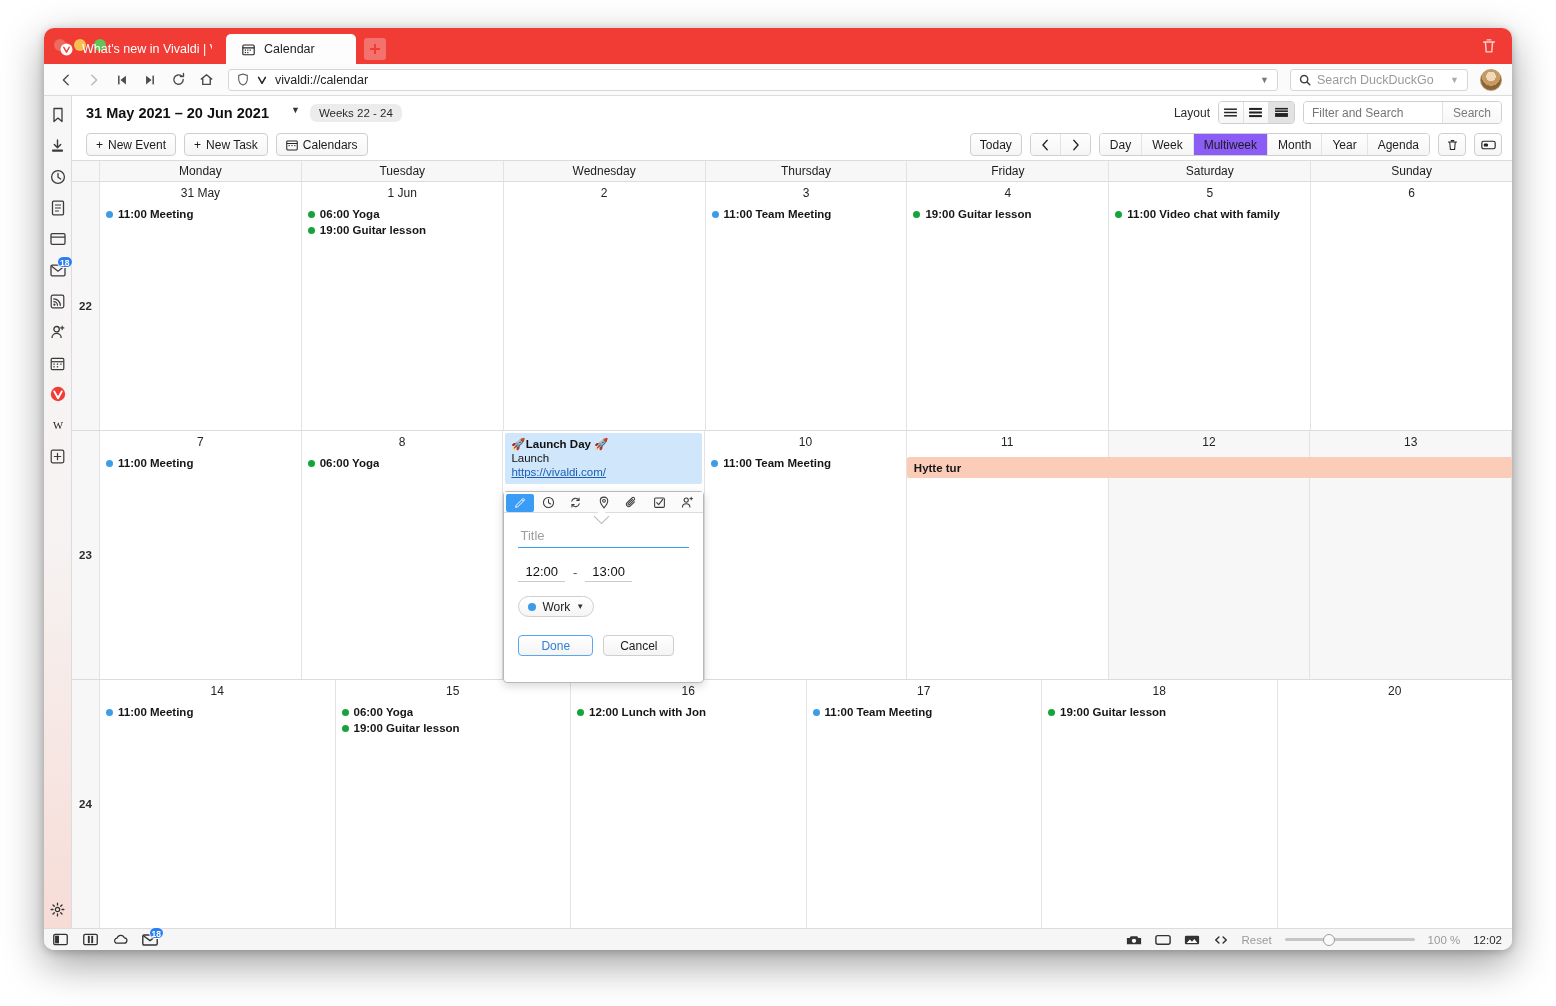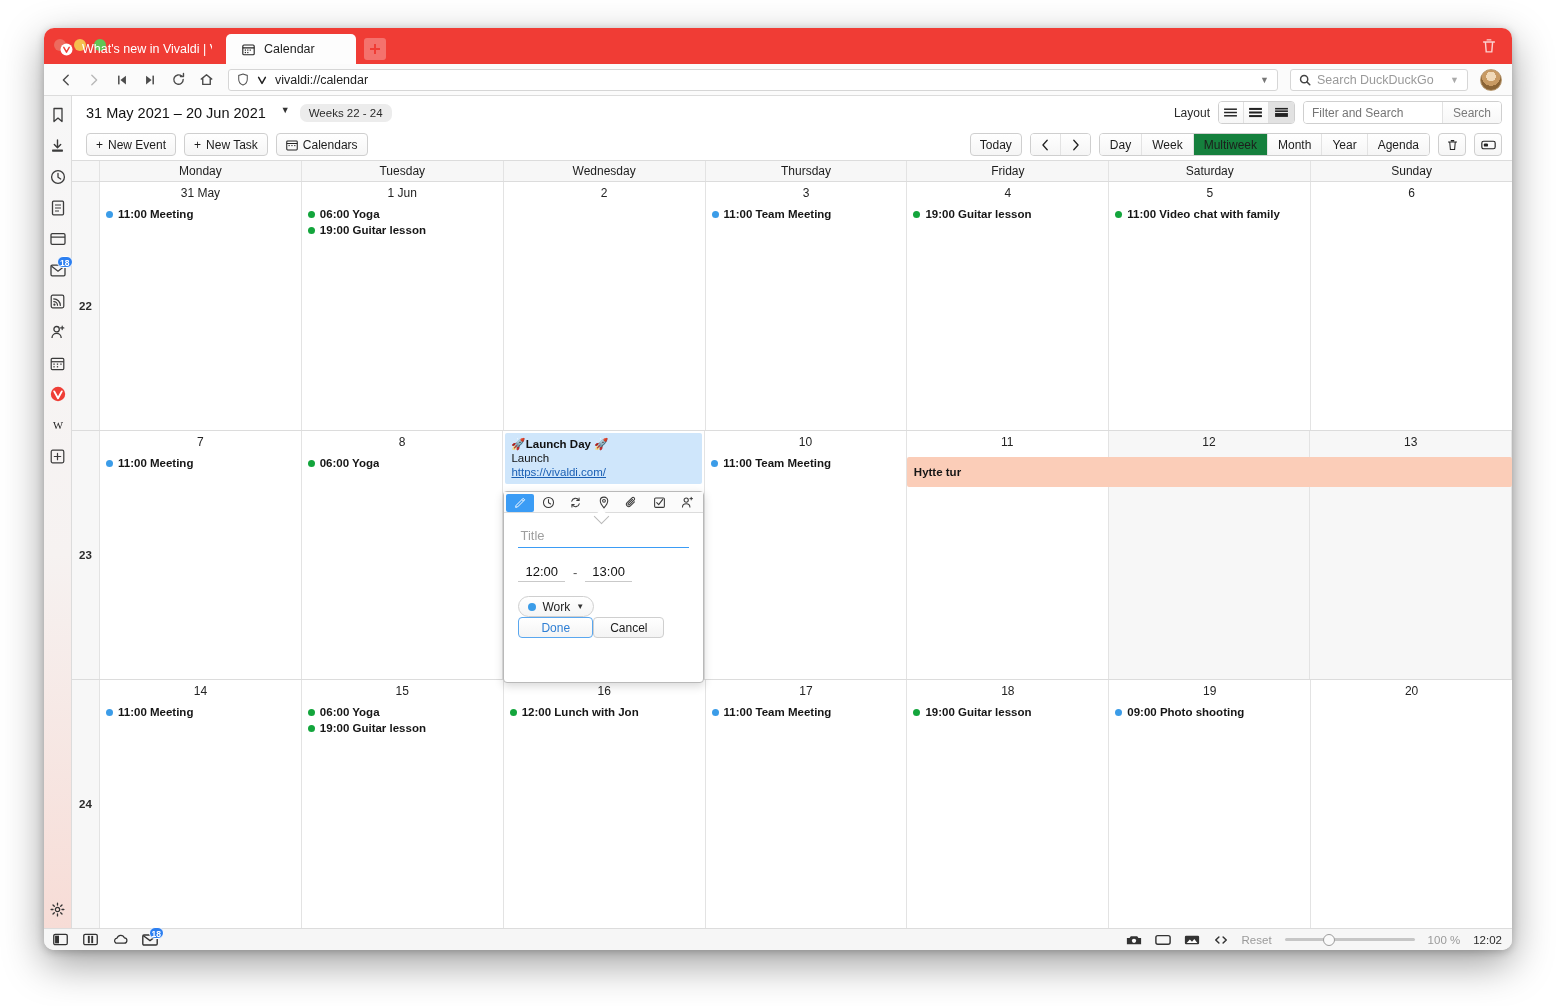--- a/index.html
+++ b/index.html
@@ -98,21 +98,21 @@
   }
   .rail-gear { position:absolute; bottom:10px; left:50%; transform:translateX(-50%); }
 
   .content { flex:1; display:flex; flex-direction:column; background:#fff; min-width:0; }
 
   
   .cal-top {
     height:33px; display:flex; align-items:center; padding: 0 10px 0 14px; gap:10px;
     background:#ffffff;
   }
-  .daterange { font-size:14.5px; font-weight:400; color:#111; display:flex; align-items:flex-start; gap:15px; }
+  .daterange { font-size:14.5px; font-weight:700; color:#111; display:flex; align-items:flex-start; gap:22px; }
   .daterange .caret { font-size:9px; color:#333; }
   .weeks-pill {
     background:#ececec; border-radius:7px; padding:3px 9px; font-size:11.5px; color:#2b2b2b;
   }
   .cal-top-right { margin-left:auto; display:flex; align-items:center; gap:8px; }
   .layout-label { font-size:12px; color:#2b2b2b; }
   .seg { display:flex; border:1px solid #cfcfcf; border-radius:4px; overflow:hidden; background:#fff; }
   .seg > div {
     width:25px; height:21px; display:flex; align-items:center; justify-content:center;
     border-right:1px solid #e0e0e0; background:linear-gradient(180deg,#fff,#f6f6f6);
@@ -135,21 +135,21 @@
     display:flex; align-items:center; gap:5px; padding:0 9px; font-size:12px; color:#1c1c1c;
   }
   .cal-sub-right { margin-left:auto; display:flex; align-items:center; gap:8px; }
   .grp { display:flex; border:1px solid #cfcfcf; border-radius:4px; overflow:hidden; background:#fff; height:23px; }
   .grp > div {
     display:flex; align-items:center; justify-content:center; padding:0 10px;
     font-size:12px; color:#1c1c1c; border-right:1px solid #e3e3e3;
     background:linear-gradient(180deg,#ffffff,#f5f5f5);
   }
   .grp > div:last-child { border-right:0; }
-  .grp > div.on { background:#15803d; }
+  .grp > div.on { background:#8b5cf6; }
   .iconbtn {
     width:28px; height:23px; border:1px solid #cfcfcf; border-radius:4px;
     background:linear-gradient(180deg,#ffffff,#f5f5f5);
     display:flex; align-items:center; justify-content:center;
   }
 
   
   .grid-wrap { flex:1; display:flex; flex-direction:column; border-top:1px solid #dcdcdc; min-height:0; }
   .dayhead { display:flex; height:21px; background:#f7f7f7; border-bottom:1px solid #dcdcdc; }
   .wk-col { width:28px; flex:0 0 28px; border-right:1px solid #e3e3e3; background:#f7f7f7; }
@@ -175,21 +175,21 @@
   .daycell.weekend { background:#f7f7f7; }
   .daynum { text-align:center; font-size:12px; color:#242424; margin-bottom:6px; }
   .evt {
     display:flex; align-items:center; gap:5px; padding: 2px 6px; font-size:11.5px;
     color:#161616; white-space:nowrap; overflow:hidden;
   }
   .evt .bul { width:7px; height:7px; border-radius:50%; flex:0 0 7px; }
   .evt .etxt { font-weight:700; overflow:hidden; text-overflow:ellipsis; }
 
   .span-evt {
-    position:absolute; height:30px; border-radius:2px;
+    position:absolute; height:21px; border-radius:2px;
     display:flex; align-items:center; padding:0 7px;
     font-size:11.5px; font-weight:700; color:#161616; overflow:hidden;
   }
 
   
   .launch-block {
     position:absolute; left:2px; right:2px; top:2px;
     background:#cfe6fb; border-radius:2px; padding:4px 6px 5px 6px;
     font-size:11.5px; line-height:14px; z-index:5;
   }
@@ -223,21 +223,21 @@
     font-size:13px; color:#111; border-bottom:1px solid #c9c9c9; padding:1px 7px 2px 7px;
   }
   .times .dash { color:#555; font-size:13px; }
   .calselect {
     margin-top:14px; display:inline-flex; align-items:center; gap:6px;
     border:1px solid #cfcfcf; border-radius:11px; height:21px; padding:0 9px;
     background:linear-gradient(180deg,#ffffff,#f5f5f5); font-size:12px; color:#1c1c1c;
   }
   .calselect .bul { width:8px; height:8px; border-radius:50%; }
   .calselect .caret { font-size:8px; color:#333; }
-  .popup-actions { display:flex; }
+  .popup-actions { display:flex; gap:10px; margin-top:18px; }
   .pbtn {
     height:21px; border:1px solid #cfcfcf; border-radius:4px; font-size:12px;
     display:flex; align-items:center; justify-content:center; padding:0 16px;
     background:linear-gradient(180deg,#ffffff,#f4f4f4); color:#1c1c1c;
   }
   .pbtn.primary { border-color:#5aa7ef; color:#2f7fd4; padding:0 22px; }
   .popup-arrow {
     position:absolute; width:11px; height:11px; background:#fff;
     border-left:1px solid #b9b9b9; border-top:1px solid #b9b9b9;
     transform: rotate(225deg); z-index:21;
@@ -773,27 +773,20 @@
                     </div>
                   </div>
                   <div class="daycell">
                     <div class="daynum">18</div>
                     <div class="evt">
                       <span class="bul" style="background: rgb(19, 165, 60);"></span>
                       <span class="etxt">19:00 Guitar lesson</span>
                     </div>
                   </div>
                   <div class="daycell">
-                    <div class="daynum">19</div>
-                    <div class="evt">
-                      <span class="bul" style="background: rgb(59, 156, 232);"></span>
-                      <span class="etxt">09:00 Photo shooting</span>
-                    </div>
-                  </div>
-                  <div class="daycell">
                     <div class="daynum">20</div>
                   </div>
                 </div>
               </div>
             </div>
         </div>
 
       </div>
     </div>
 

